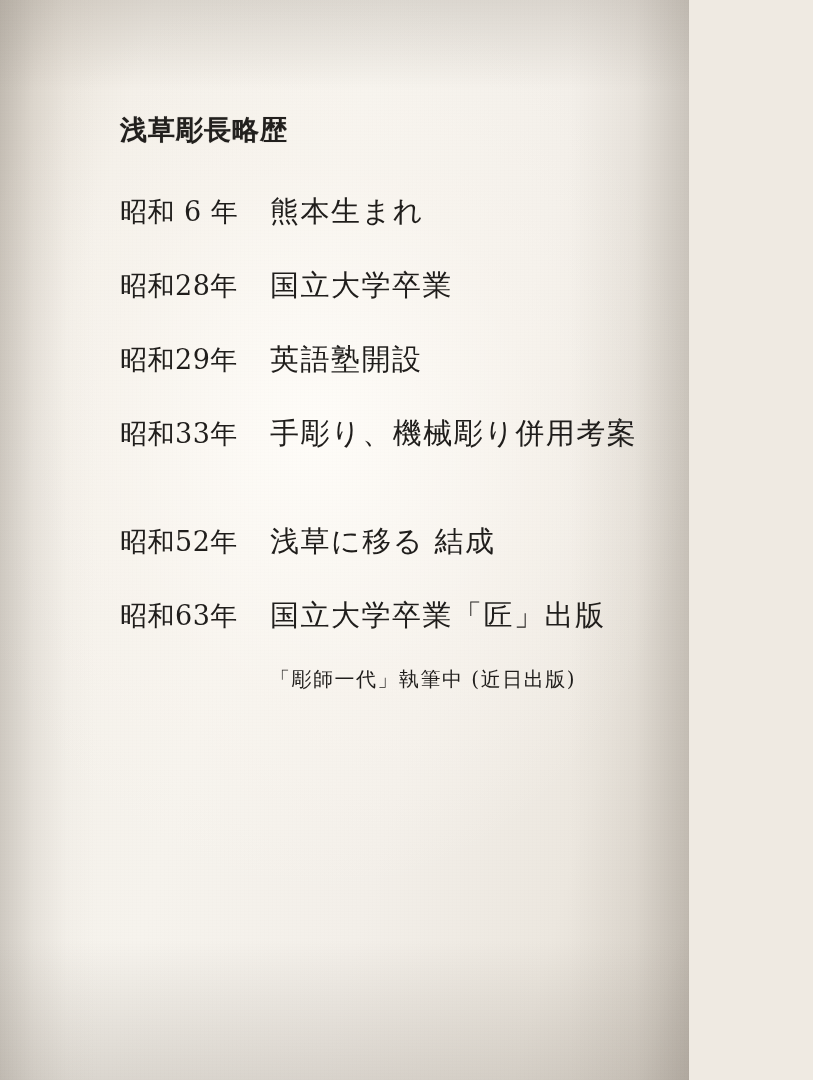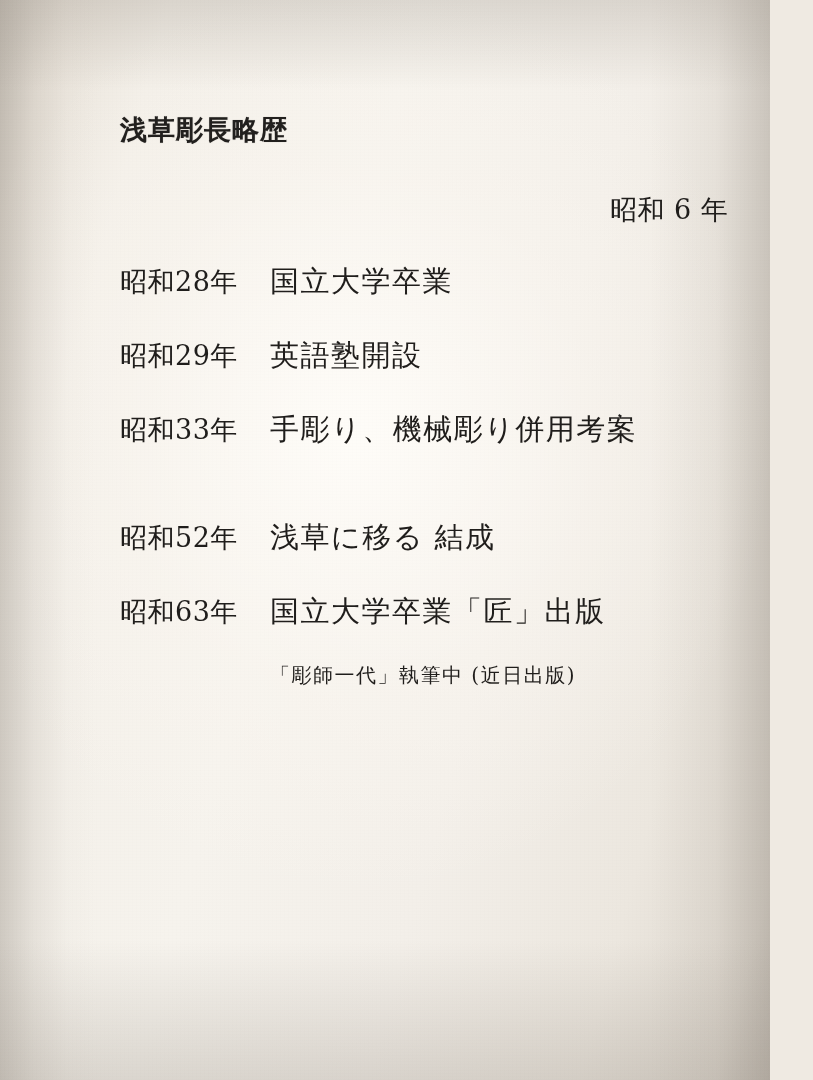--- a/index.html
+++ b/index.html
@@ -11,21 +11,21 @@
     width: 813px;
     height: 1080px;
     overflow: hidden;
     background: #efeae2;
     font-family: "DejaVu Serif", "Liberation Serif", serif;
   }
 
   
   .page-photo {
     position: relative;
-    width: 770px;
+    width: 689px;
     height: 1080px;
     
     background:
       radial-gradient(ellipse 70% 55% at 46% 40%, rgba(255,253,249,0.95) 0%, rgba(250,246,240,0.55) 45%, rgba(236,230,221,0.0) 78%),
       linear-gradient(105deg, #d9d3ca 0%, #e9e3da 6%, #f3efe8 16%, #f6f3ed 40%, #f3efe9 62%, #ece7df 82%, #ded8cf 95%, #cfc8bf 100%);
   }
 
   
   .gutter-shadow {
     position: absolute;
@@ -92,21 +92,20 @@
     list-style: none;
     margin: 0;
     padding: 0;
   }
 
   .entry {
     display: flex;
     align-items: baseline;
     margin-bottom: 34px;
     color: #201e1c;
-    justify-content: flex-end;
   }
 
   .entry-year {
     flex: 0 0 auto;
     width: 150px;
     font-size: 27px;
     letter-spacing: 0.5px;
     white-space: nowrap;
   }
 
@@ -136,20 +135,21 @@
   <div class="edge-shadow-right"></div>
   <div class="edge-shadow-top"></div>
   <div class="edge-shadow-bottom"></div>
 
   <div class="text-block">
     <h1 class="page-title">浅草彫長略歴</h1>
 
     <ul class="entry-list">
       <li class="entry">
         <span class="entry-year">昭和 6 年</span>
+        <span class="entry-desc">熊本生まれ</span>
       </li>
       <li class="entry">
         <span class="entry-year">昭和28年</span>
         <span class="entry-desc">国立大学卒業</span>
       </li>
       <li class="entry">
         <span class="entry-year">昭和29年</span>
         <span class="entry-desc">英語塾開設</span>
       </li>
       <li class="entry">

